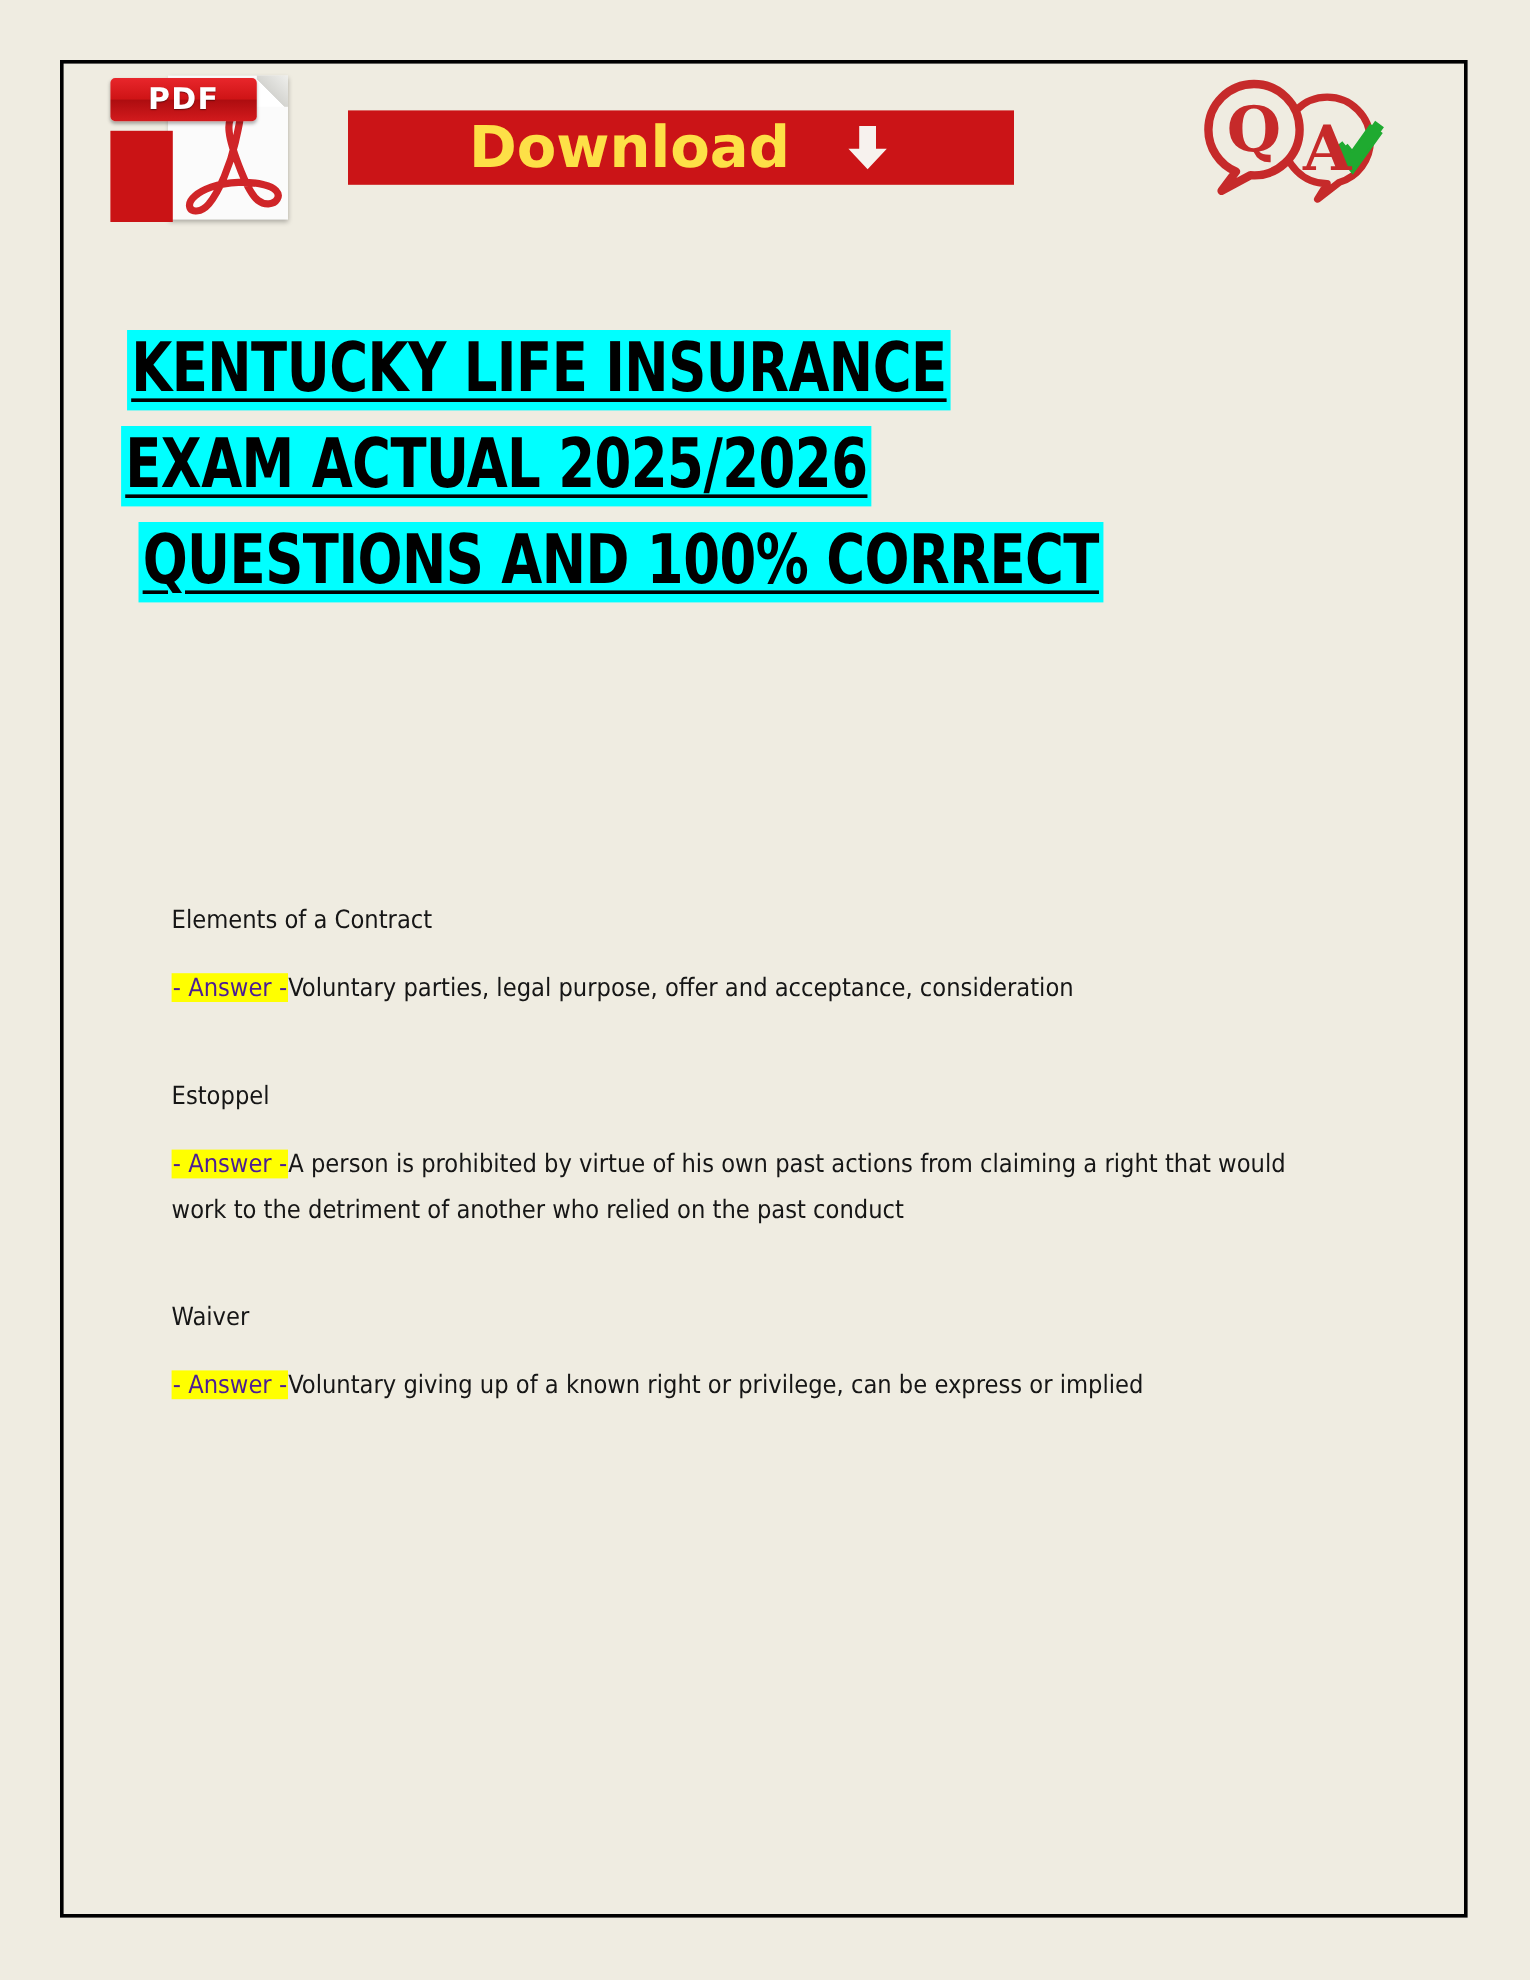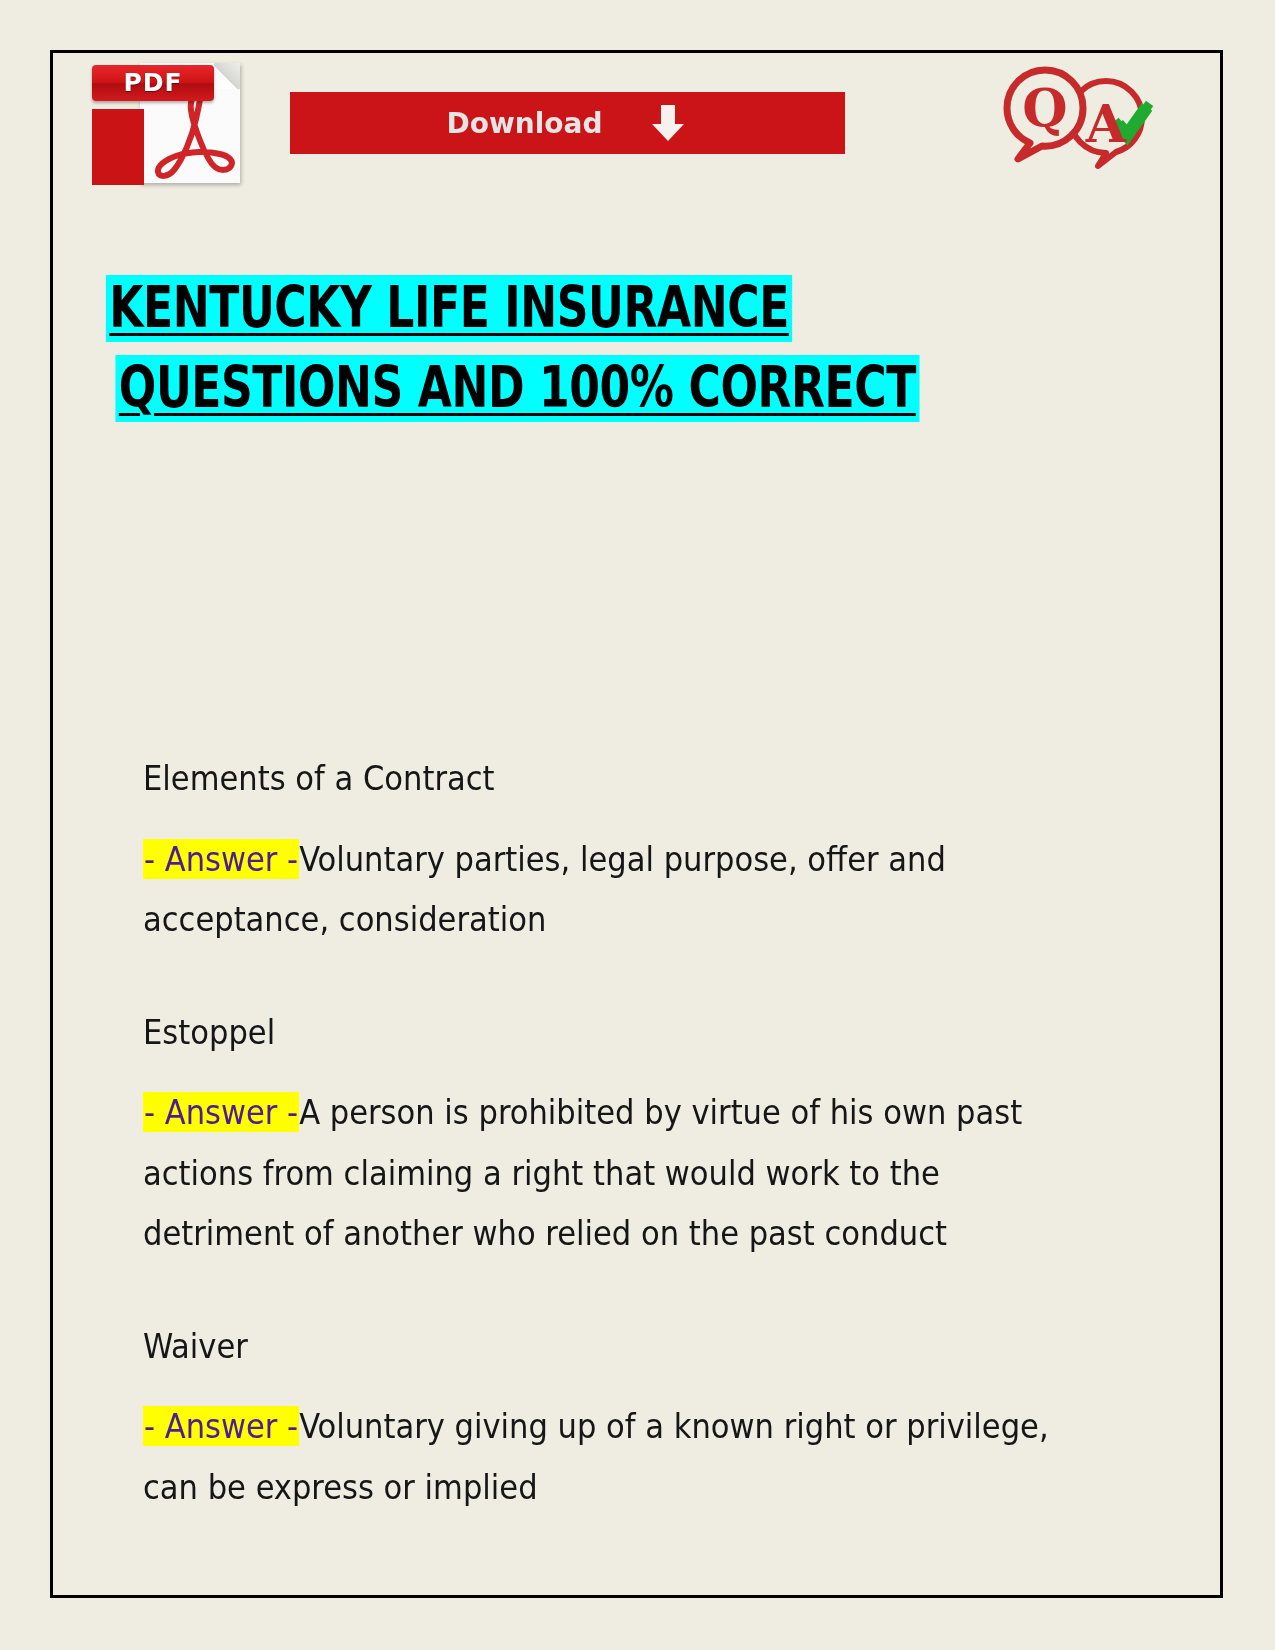--- a/index.html
+++ b/index.html
@@ -99,24 +99,24 @@
     top: 42px;
     width: 555px;
     height: 62px;
     background: #cb1417;
     display: flex;
     align-items: center;
     justify-content: center;
     gap: 44px;
   }
   .download-text {
-    color: #e5e5e5;
+    color: #fde047;
     font-family: "DejaVu Sans", sans-serif;
     font-weight: bold;
-    font-size: 28px;
+    font-size: 48px;
     letter-spacing: 0px;
   }
   .download-arrow { width: 42px; height: 42px; display:block; }
 
   
   .qa-logo {
     position: absolute;
     left: 940px;
     top: 2px;
     width: 170px;
@@ -153,21 +153,21 @@
     white-space: nowrap;
   }
 
   
   .body-block {
     position: absolute;
     left: 143px;
     top: 748px;
     width: 940px;
     font-family: "DejaVu Sans Condensed", "Liberation Sans", sans-serif;
-    font-size: 34px;
+    font-size: 21px;
     color: #161616;
     line-height: 1.78;
   }
   .qa-item { margin-bottom: 52px; }
   .qa-item:last-child { margin-bottom: 0; }
   .q-term {
     margin: 0 0 20px 0;
   }
   .a-text { margin: 0; }
   .answer-tag {
@@ -218,20 +218,23 @@
         <text x="116" y="90" font-family="'DejaVu Serif', serif" font-size="52" font-weight="bold" text-anchor="middle" fill="#c62a2a">A</text>
       </svg>
     </div>
   </div>
 
   <div class="title-block">
     <div class="title-line">
       <span>KENTUCKY LIFE INSURANCE</span>
     </div>
     <div class="title-line">
+      <span>EXAM ACTUAL 2025/2026</span>
+    </div>
+    <div class="title-line">
       <span>QUESTIONS AND 100% CORRECT</span>
     </div>
   </div>
 
   <div class="body-block">
 
     <div class="qa-item">
       <p class="q-term">Elements of a Contract</p>
       <p class="a-text"><span class="answer-tag">- Answer -</span><span>Voluntary parties, legal purpose, offer and acceptance, consideration</span></p>
     </div>

